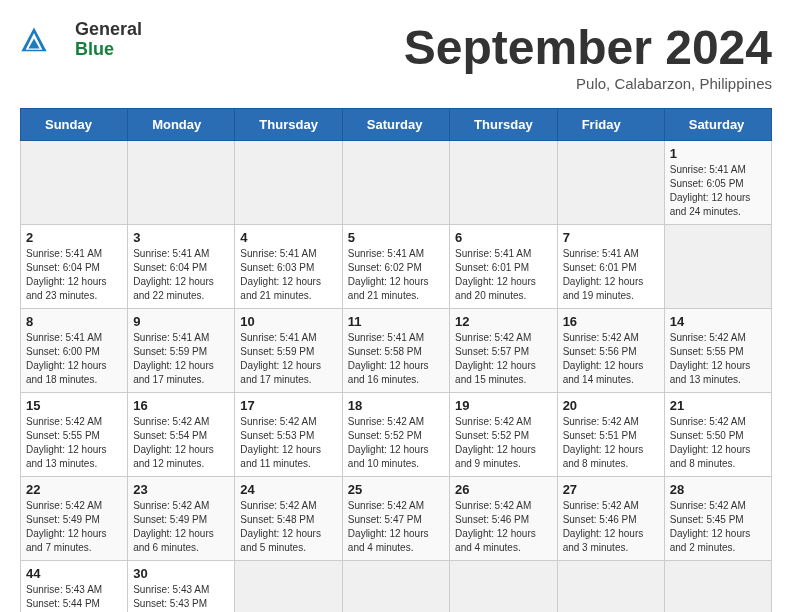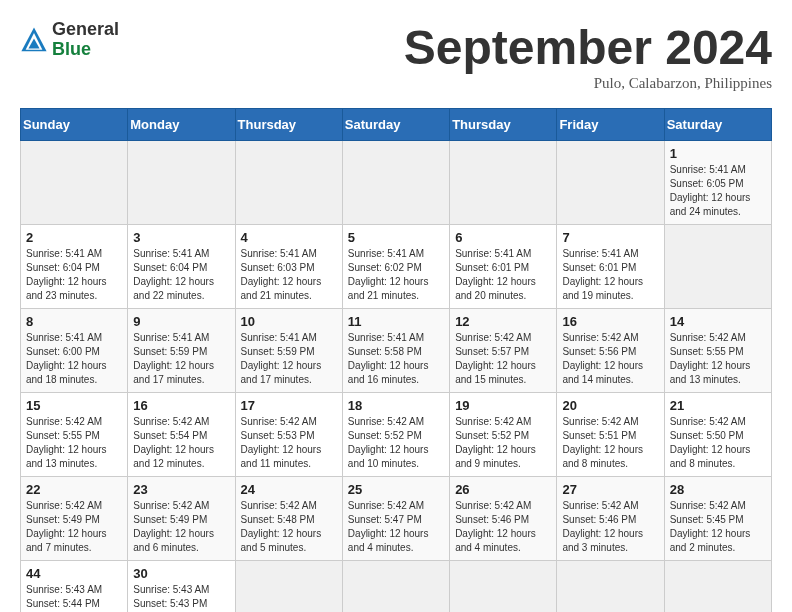--- a/index.html
+++ b/index.html
@@ -12,20 +12,21 @@
     }
     .header {
       display: flex;
       justify-content: space-between;
       align-items: flex-start;
       margin-bottom: 16px;
     }
     .logo {
       display: flex;
       align-items: center;
+      gap: 23px;
     }
     .logo-text {
       font-size: 18px;
       font-weight: bold;
       color: #333;
       line-height: 1.1;
     }
     .logo-text .general { display: block; }
     .logo-text .blue { display: block; color: #15803d; }
     .logo-icon {
@@ -37,31 +38,30 @@
       text-align: right;
     }
     .month-title {
       font-size: 48px;
       font-weight: bold;
       color: #333;
     }
     .location {
       font-size: 15px;
       color: #555;
-      font-family: Liberation Serif, serif;
     }
     table {
       width: 100%;
       border-collapse: collapse;
       font-size: 11px;
     }
     thead tr th {
       background-color: #2a6db5;
       color: #fff;
-      padding: 8px 2px;
+      padding: 8px 24px;
       text-align: left;
       font-size: 13px;
       font-weight: bold;
       border: 1px solid #1a5a9a;
     }
     tbody tr td {
       border: 1px solid #ccc;
       vertical-align: top;
       padding: 5px 5px;
       width: calc(100% / 7);

